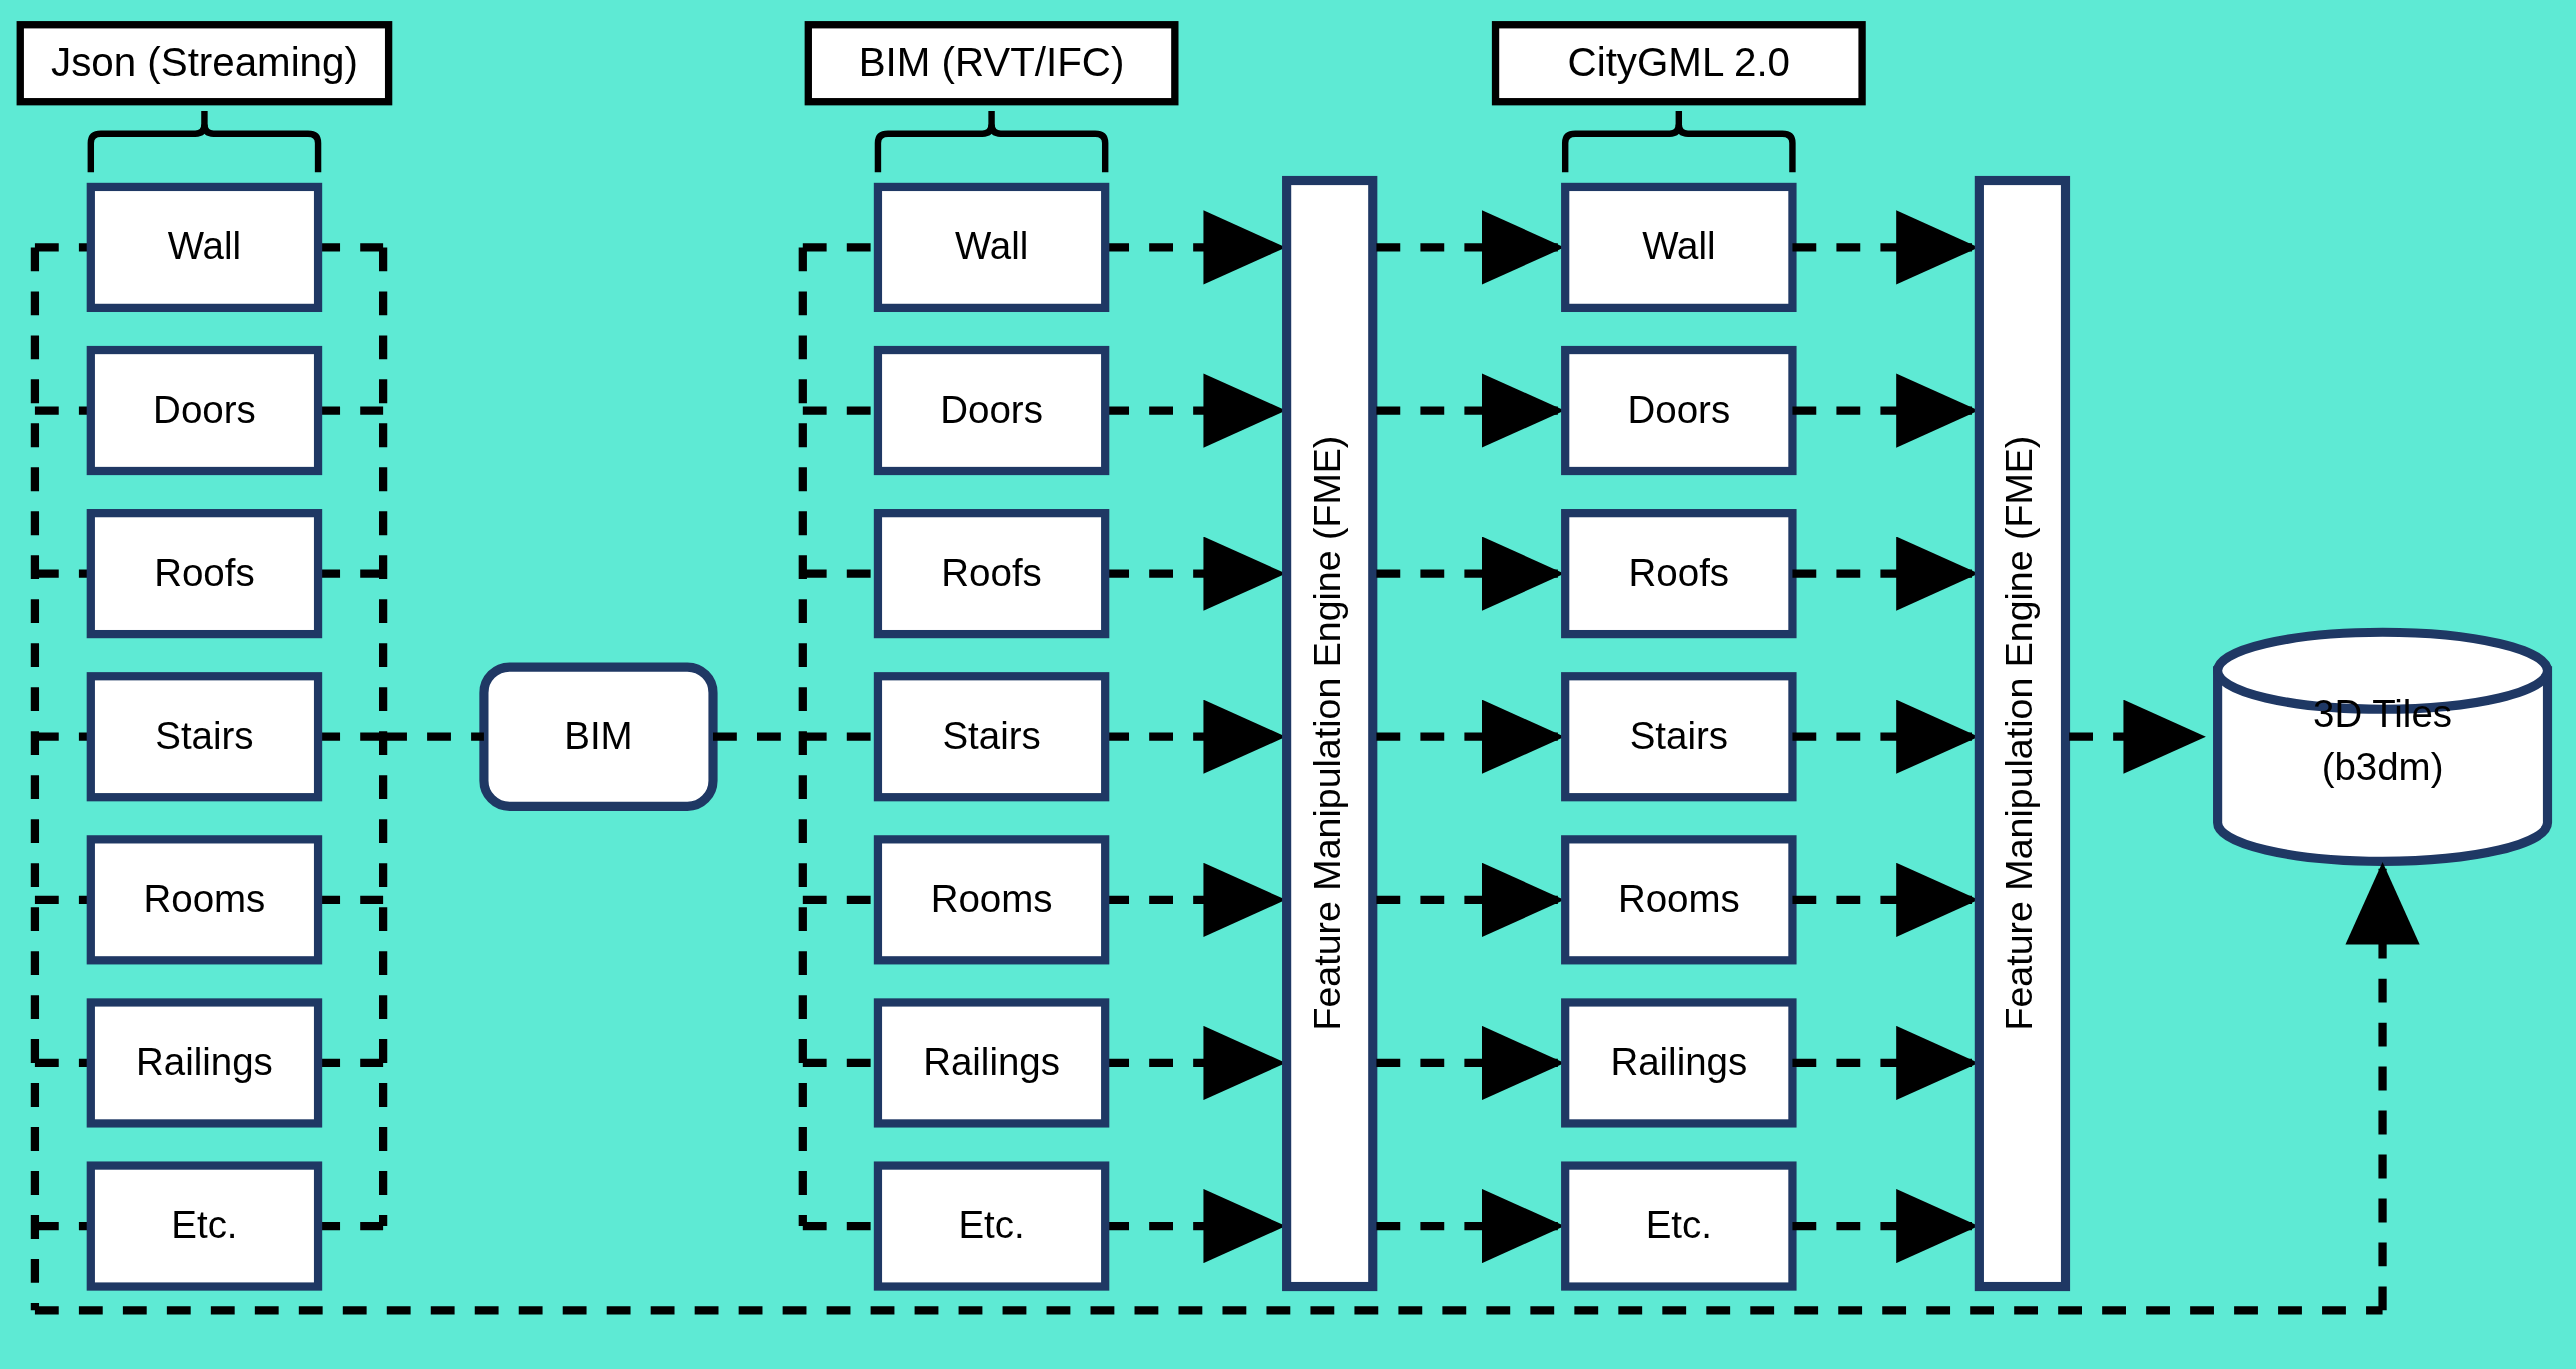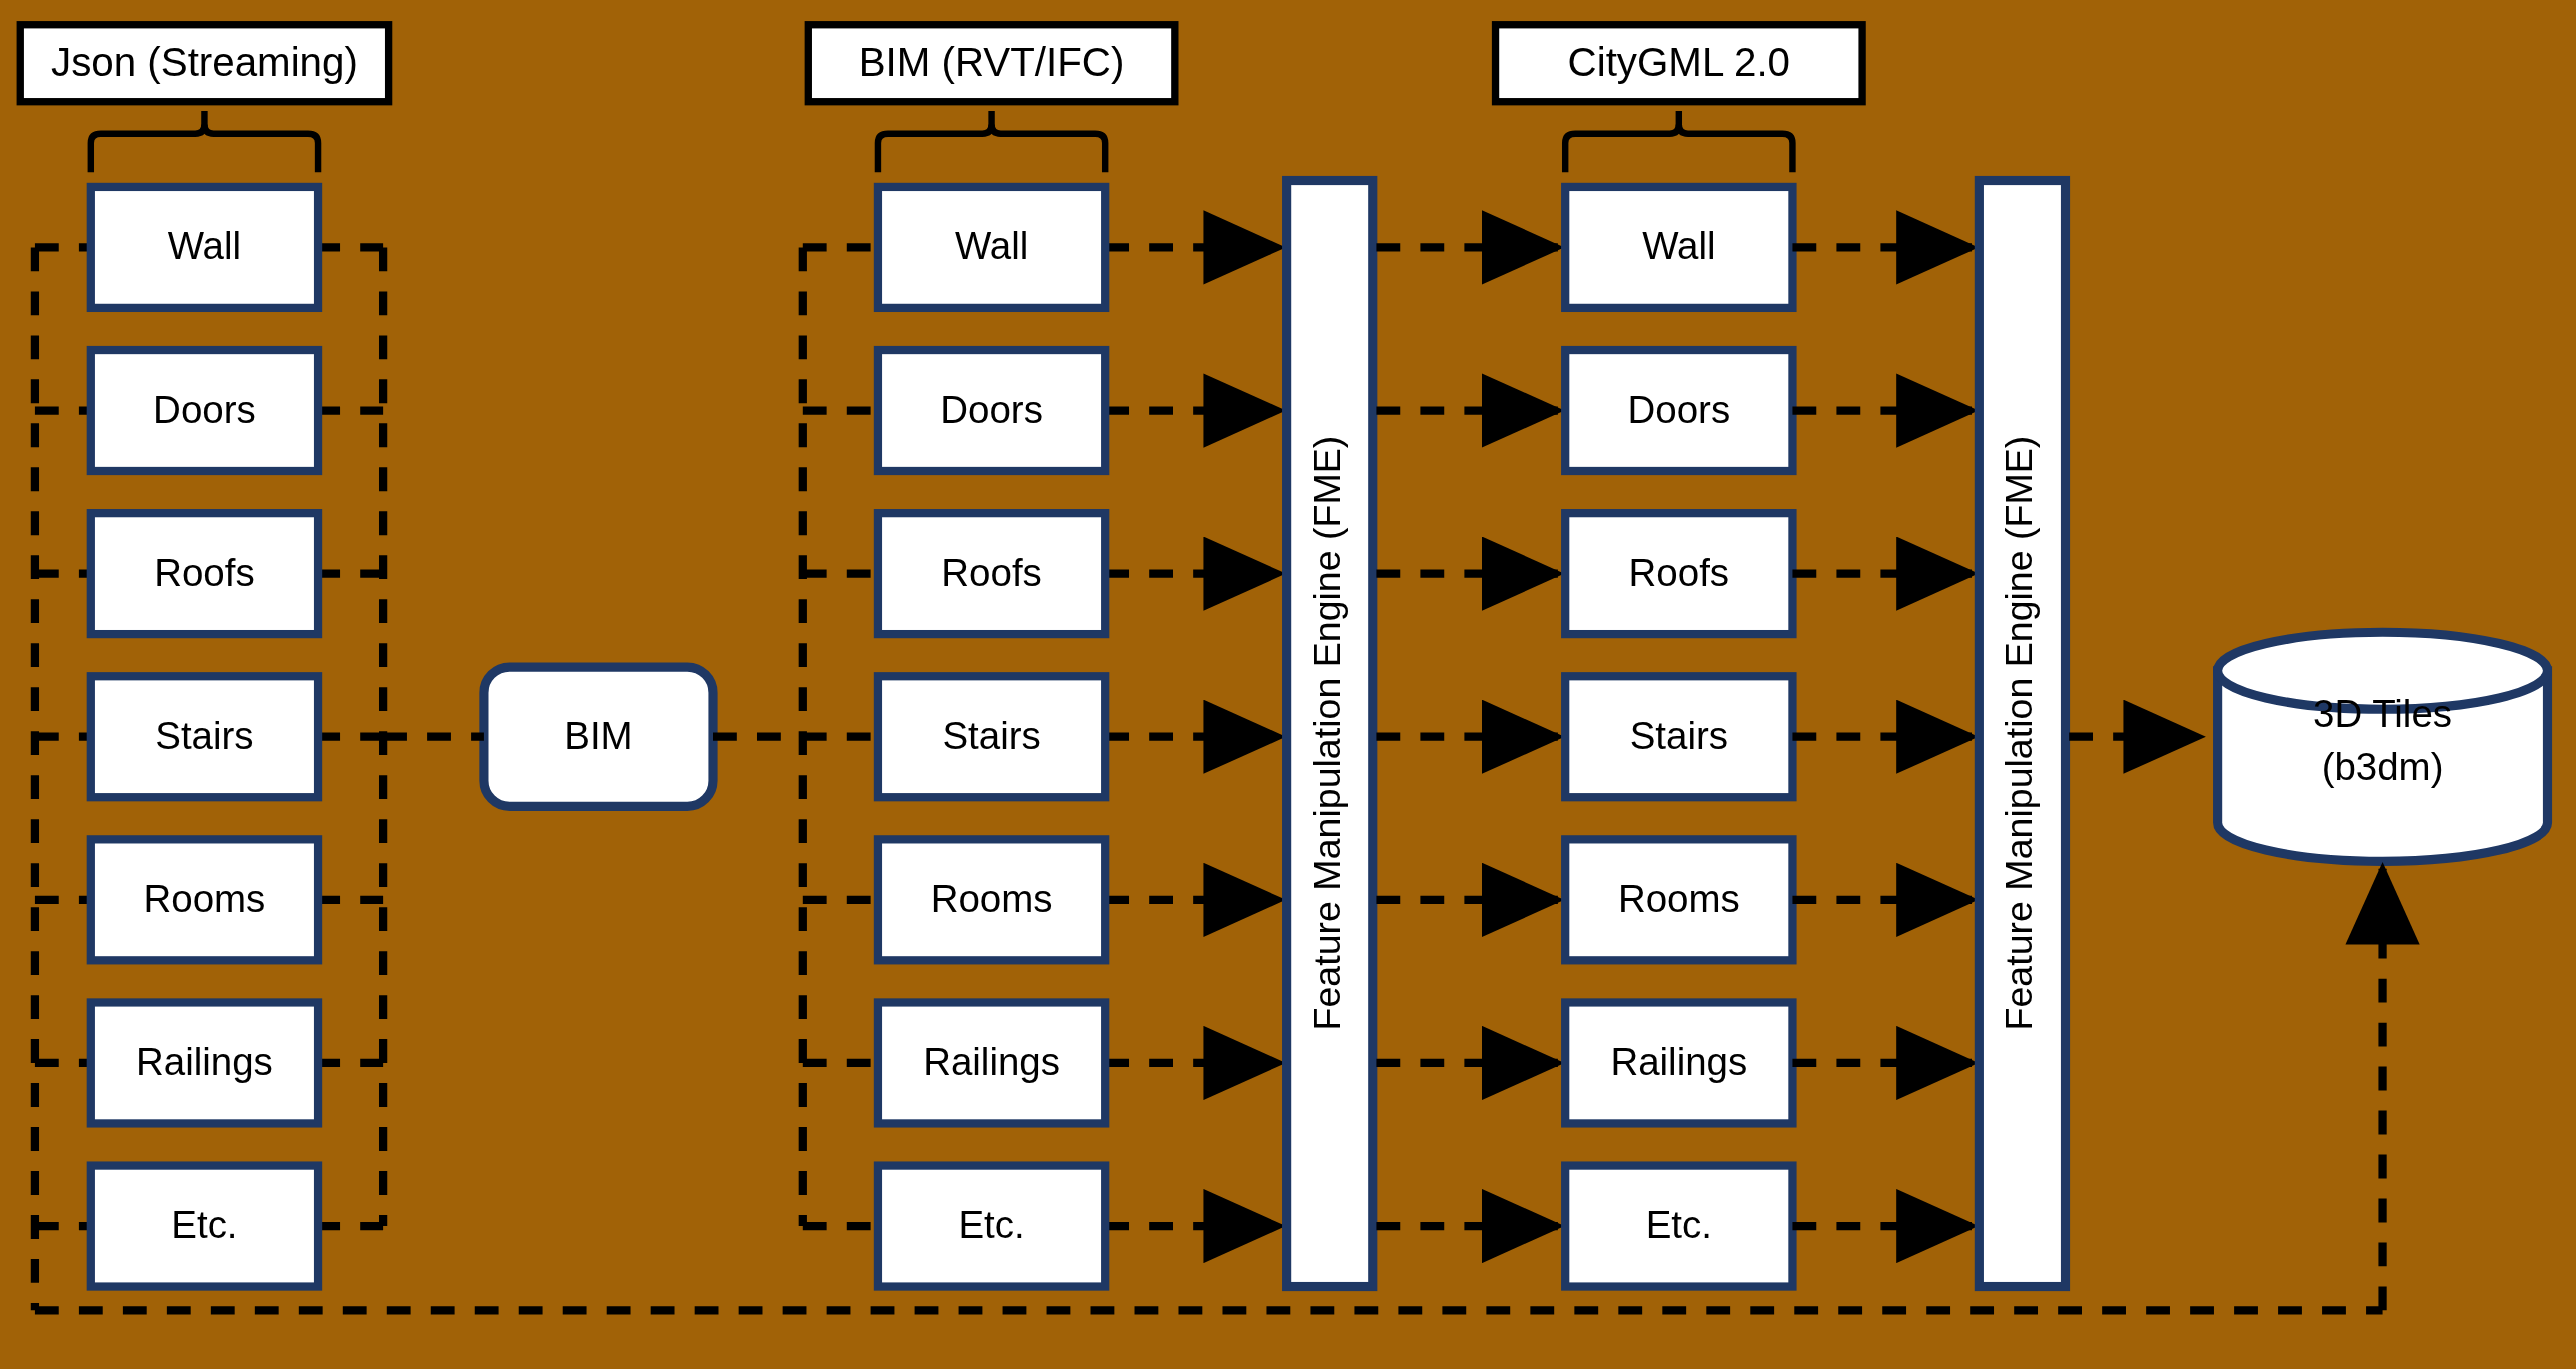--- a/index.html
+++ b/index.html
@@ -1,17 +1,17 @@
 <!DOCTYPE html>
 <html style="font-size:14.7px"><head>
 <meta charset="utf-8">
 <style>
   html,body{margin:0;padding:0;background:#ffffff;}
   body{font-family:"Liberation Sans",sans-serif;}
-  #stage{position:relative;width:2576px;height:1369px;background:#a16207;overflow:hidden;}
+  #stage{position:relative;width:2576px;height:1369px;background:#5eead4;overflow:hidden;}
   svg{position:absolute;left:0;top:0;width:2576px;height:1369px;}
   .hdr-txt{font-family:"Liberation Sans",sans-serif;font-size:44px;fill:#000;text-anchor:middle;dominant-baseline:middle;}
   .box-txt{font-family:"Liberation Sans",sans-serif;font-size:42px;fill:#000;text-anchor:middle;dominant-baseline:middle;}
   .fme-txt{font-family:"Liberation Sans",sans-serif;font-size:41px;fill:#000;text-anchor:middle;dominant-baseline:middle;}
   .db-txt{font-family:"Liberation Sans",sans-serif;font-size:42px;fill:#000;text-anchor:middle;dominant-baseline:middle;}
 </style>
 </head>
 <body>
 
 <div id="stage">

